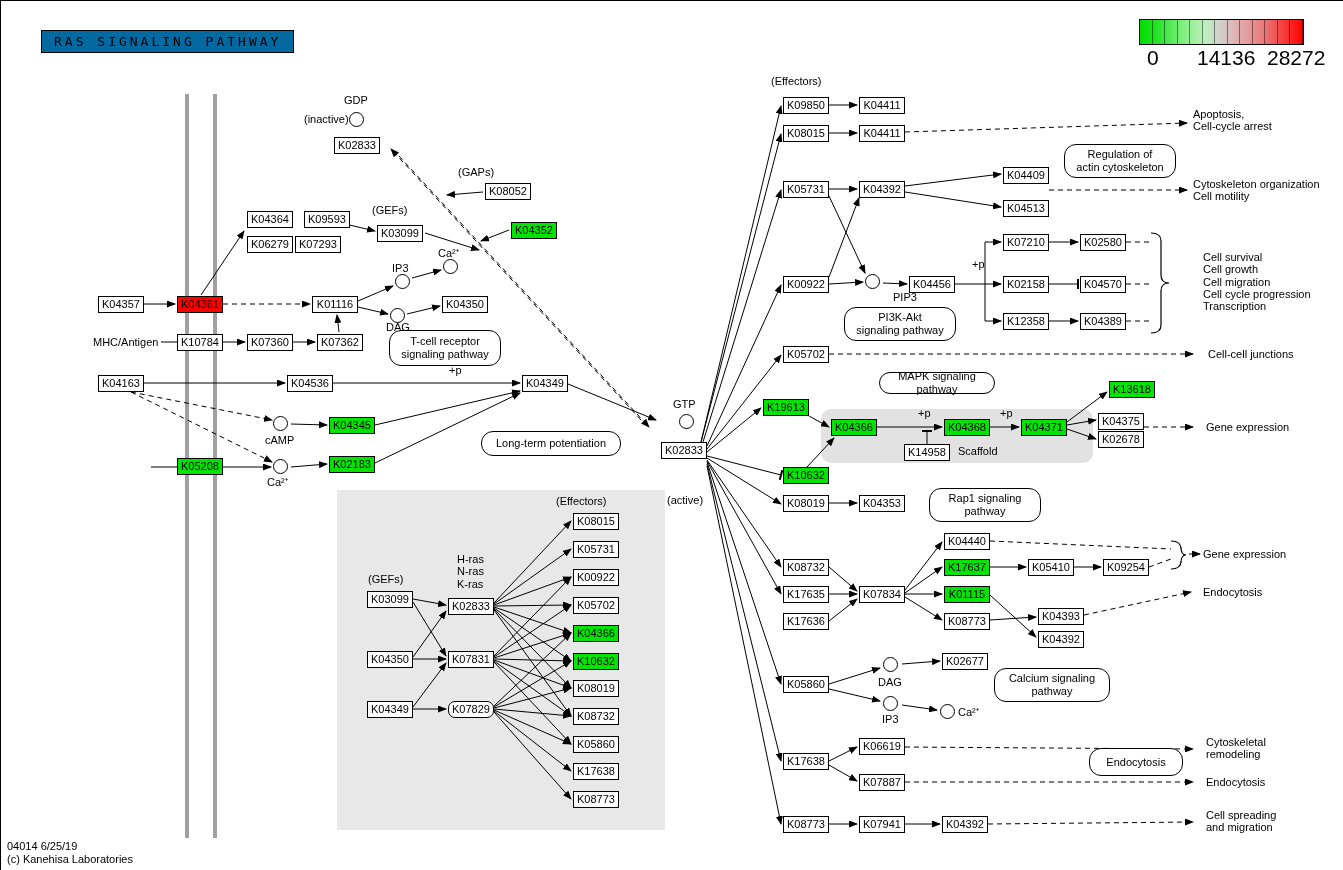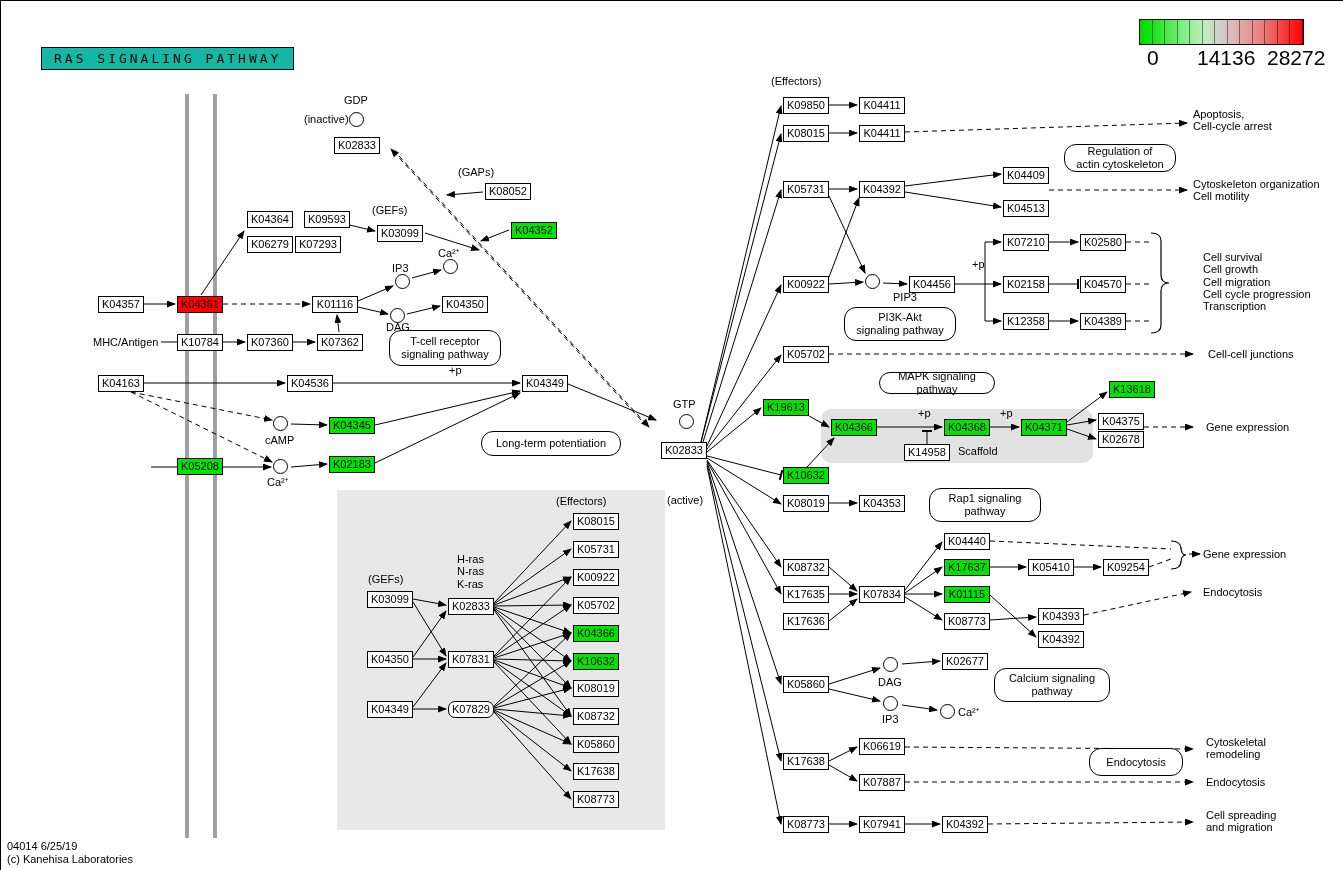--- a/index.html
+++ b/index.html
@@ -12,21 +12,21 @@
             text-align:center;width:46px;height:17px;white-space:nowrap;}
   .node.round{border:1px solid #000;border-radius:12px;background:#fff;font-size:11px;
             display:flex;align-items:center;justify-content:center;text-align:center;
             white-space:pre-line;line-height:1.15;}
   .node.circle{border:1px solid #000;border-radius:50%;background:#fff;width:15px;height:15px;}
   .node.text{font-size:11px;white-space:pre-line;line-height:1.12;}
   .node.region{border:none;}
   .edge{stroke:#000;stroke-width:1;fill:none;}
   .edge.dashed{stroke-dasharray:5 4;}
   .brace{stroke:#000;stroke-width:1.2;fill:none;}
-  #title-box{position:absolute;left:40px;top:46px;border:1px solid #000;background:#14b8a6;
+  #title-box{position:absolute;left:40px;top:29px;border:1px solid #000;background:#0369a1;
              padding:3px 12px;font-family:"DejaVu Sans Mono",monospace;font-size:13px;
              letter-spacing:3px;z-index:5;}
   #legend{position:absolute;left:1138px;top:18px;z-index:5;}
   #legend-bar{width:163px;height:24px;border:1px solid #000;
     background-image:
       repeating-linear-gradient(to right, rgba(0,0,0,0) 0 11.5px, rgba(0,0,0,0.45) 11.5px 12.5px),
       linear-gradient(to right,#00dc00 0%,#1ae21a 8%,#46e846 16%,#73ee73 24%,#9cf09c 32%,
         #bfeebf 40%,#d4cccc 50%,#ddb6b6 58%,#e49c9c 66%,#ea8080 74%,#f05c5c 82%,#f83232 90%,#ff0000 100%);}
   #legend .lab{position:absolute;top:27px;font-size:21px;font-family:"Liberation Sans",sans-serif;}
   #legend .l1{left:8px;} #legend .l2{left:58px;} #legend .l3{left:128px;}
@@ -334,21 +334,21 @@
       <div class="node text" style="left: 1202px; top: 547px;">Gene expression</div>
       <div class="node text" style="left: 1202px; top: 585px;">Endocytosis</div>
       <div class="node text" style="left: 1205px; top: 735px;">Cytoskeletal
 remodeling</div>
       <div class="node text" style="left: 1205px; top: 775px;">Endocytosis</div>
       <div class="node text" style="left: 1205px; top: 808px;">Cell spreading
 and migration</div>
       <div class="node round" style="left: 388px; top: 329px; width: 112px; height: 36px;">T-cell receptor
 signaling pathway</div>
       <div class="node round" style="left: 480px; top: 430px; width: 140px; height: 25px;">Long-term potentiation</div>
-      <div class="node round" style="left: 1063px; top: 143px; width: 112px; height: 28px;">Regulation of
+      <div class="node round" style="left: 1063px; top: 143px; width: 112px; height: 34px;">Regulation of
 actin cytoskeleton</div>
       <div class="node round" style="left: 843px; top: 306px; width: 112px; height: 34px;">PI3K-Akt
 signaling pathway</div>
       <div class="node round" style="left: 878px; top: 371px; width: 116px; height: 22px;">MAPK signaling
 pathway</div>
       <div class="node round" style="left: 928px; top: 487px; width: 112px; height: 34px;">Rap1 signaling
 pathway</div>
       <div class="node round" style="left: 993px; top: 667px; width: 116px; height: 34px;">Calcium signaling
 pathway</div>
       <div class="node round" style="left: 1088px; top: 747px; width: 94px; height: 28px;">Endocytosis</div>

